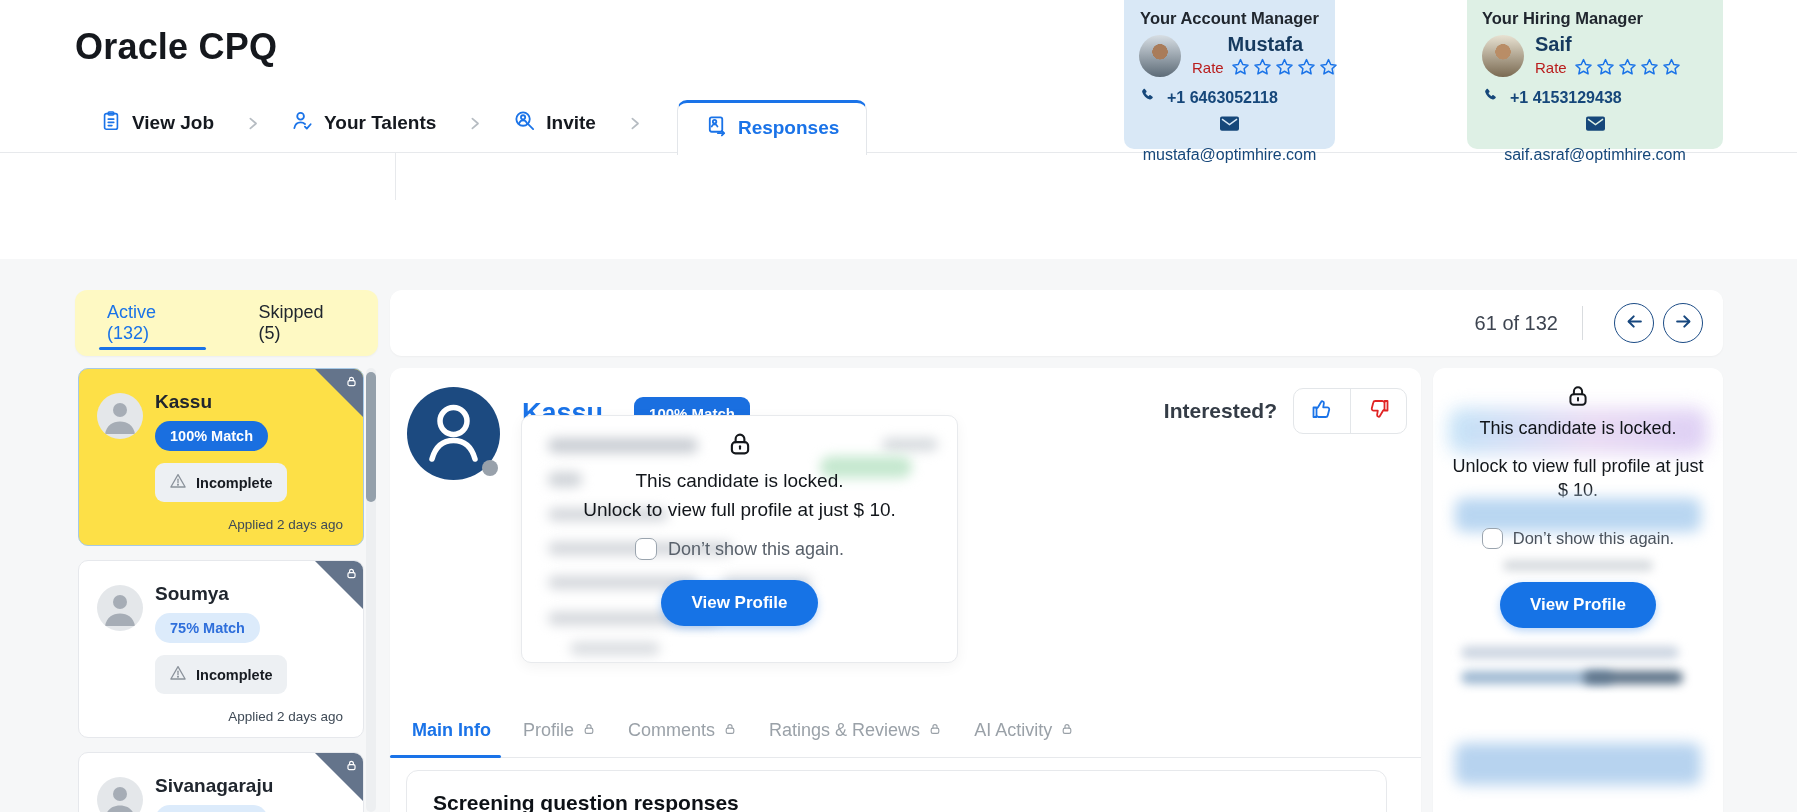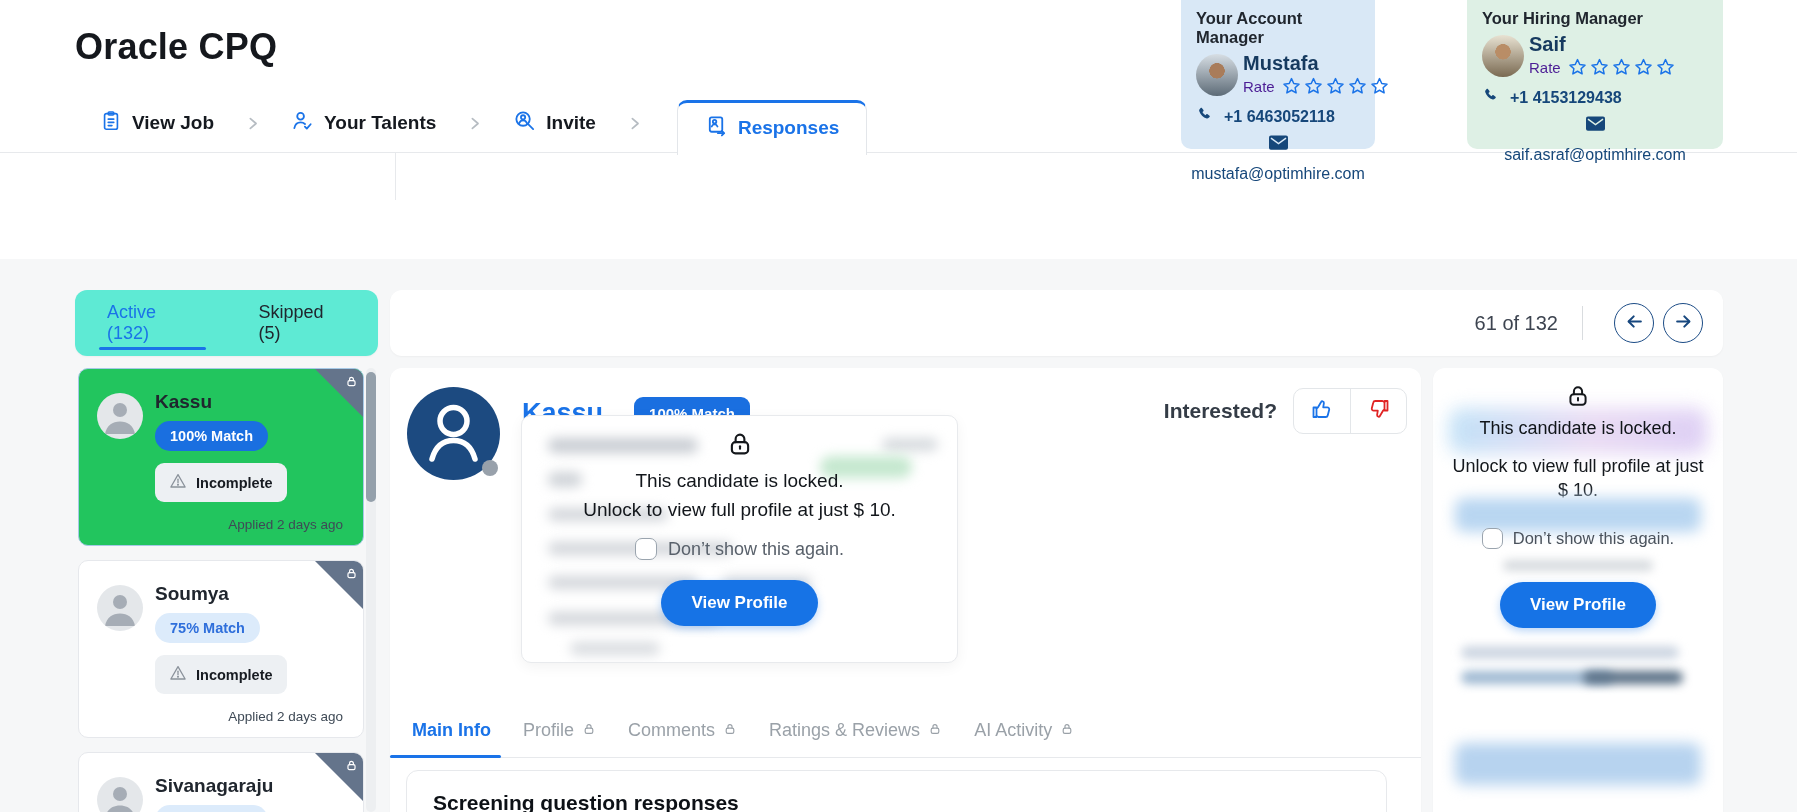--- a/index.html
+++ b/index.html
@@ -15,59 +15,59 @@
   .wstep { display:flex; align-items:center; gap:10px; font-size:19px; font-weight:bold; color:#15191f; padding-bottom:8px; }
   .wsep { display:flex; align-items:center; padding-bottom:8px; }
   .wstep.responses {
     color:#1a73e8; background:#fff; border:1px solid #e3e6ea; border-bottom:none;
     border-top:3px solid #1a73e8; border-radius:10px 10px 0 0; padding:11px 27px 13px; margin-left:4px;
   }
   .vline { position:absolute; left:395px; top:153px; width:1px; height:47px; background:#e7e9ec; }
 
   
   .mgr { position:absolute; top:0; height:149px; border-radius:0 0 10px 10px; padding:9px 15px 0; }
-  .mgr.am { left:1181px; width:194px; background:#d9e8f6; }
+  .mgr.am { left:1124px; width:211px; background:#d9e8f6;text-align:center; }
   .mgr.hm { left:1467px; width:256px; background:#def0e5; }
   .mgr-title { font-size:16.5px; font-weight:bold; color:#20262e; }
-  .mgr-row { display:flex; align-items:center; gap:5px; margin-top:5px; }
+  .mgr-row { display:flex; align-items:center; gap:11px; margin-top:5px; }
   .mgr-ava { width:42px; height:42px; border-radius:50%; flex:0 0 auto; }
   .mgr.am .mgr-ava { background:radial-gradient(circle at 50% 40%, #a97c5a 0 23%, transparent 24%), linear-gradient(180deg,#d7dee4 0%,#5d6b77 100%); }
   .mgr.hm .mgr-ava { background:radial-gradient(circle at 50% 40%, #b98d66 0 23%, transparent 24%), linear-gradient(180deg,#e8e2d2 0%,#7a6a52 100%); }
   .mgr-name { font-size:20px; font-weight:bold; color:#163a5f; line-height:1.1; }
   .rate-row { display:flex; align-items:center; gap:6px; margin-top:2px; }
-  .rate-label { font-size:15px; color:#4c1d95; }
+  .rate-label { font-size:15px; color:#b91c1c; }
   .stars { display:flex; gap:1px; }
   .contact { display:flex; align-items:center; gap:11px; margin-top:9px; font-size:16px; color:#16477a; font-weight:600; }
   .contact.email { font-size:16px; margin-top:8px; font-weight:500;flex-direction:column; }
 
   
   .stage { position:absolute; left:0; top:153px; width:1797px; height:105px; background:#fff; border-bottom:1px solid #e4e6e9; }
   .stage-inner { position:absolute; left:75px; bottom:0; display:flex; gap:46px; align-items:flex-end; }
   .stab { font-size:20px; color:#5c6670; padding-bottom:20px; position:relative; }
   .stab.active { color:#1a73e8; }
   .stab.active::after { content:""; position:absolute; left:-2px; right:-2px; bottom:0; height:3px; background:#1a73e8; border-radius:3px 3px 0 0; }
 
   
   .content-bg { position:absolute; left:0; top:259px; width:1797px; height:553px; background:#f6f7f8; }
 
   
-  .side-tabs { position:absolute; left:75px; top:290px; width:303px; height:66px; background:#5eead4; border-radius:12px; box-shadow:0 1px 2px rgba(0,0,0,.04); display:flex; align-items:center; padding:0 32px; gap:60px; }
+  .side-tabs { position:absolute; left:75px; top:290px; width:303px; height:66px; background:#fef9c3; border-radius:12px; box-shadow:0 1px 2px rgba(0,0,0,.04); display:flex; align-items:center; padding:0 32px; gap:60px; }
   .sidetab { font-size:18px; color:#20262e; position:relative; height:100%; display:flex; align-items:center; }
   .sidetab.active { color:#1a73e8; }
   .sidetab.active::after { content:""; position:absolute; left:-8px; right:-8px; bottom:6px; height:3px; background:#1a73e8; border-radius:2px; }
 
   
   .toolbar { position:absolute; left:390px; top:290px; width:1333px; height:66px; background:#fff; border-radius:12px; display:flex; align-items:center; justify-content:flex-end; padding:0 20px; box-shadow:0 1px 2px rgba(0,0,0,.04); }
   .pg-count { font-size:20px; color:#3d4450; }
   .pg-div { width:1px; height:34px; background:#d9dcdf; margin:0 22px 0 24px; }
   .pg-btn { width:40px; height:40px; border-radius:50%; border:1.6px solid #1c4c86; background:#fff; display:flex; align-items:center; justify-content:center; margin-left:9px; cursor:pointer; }
 
   
   .cand { position:absolute; left:78px; width:286px; height:178px; background:#fff; border:1px solid #e6e8ec; border-radius:10px; overflow:hidden; }
-  .cand.selected { background:#22c55e; border-color:#a6c9e6; }
+  .cand.selected { background:#fde047; border-color:#a6c9e6; }
   .corner { position:absolute; top:0; right:0; width:0; height:0; border-top:48px solid #64748b; border-left:48px solid transparent; }
   .corner-lock { position:absolute; top:5px; right:5px; }
   .cav { position:absolute; left:18px; top:24px; width:46px; height:46px; border-radius:50%; background:#e4e7ea; overflow:hidden; }
   .cname { position:absolute; left:76px; top:22px; font-size:19px; font-weight:600; color:#20262e; }
   .match { position:absolute; left:76px; top:52px; border-radius:15px; padding:7px 15px; font-size:14.5px; font-weight:bold; }
   .match.solid { background:#1a6fe0; color:#fff; }
   .match.light { background:#dcebfb; color:#2f6fdb; }
   .inc { position:absolute; left:76px; top:94px; display:flex; align-items:center; gap:9px; background:#edf0f3; padding:9px 14px; border-radius:9px; font-size:14.5px; font-weight:bold; color:#171b21; }
   .applied { position:absolute; right:20px; bottom:13px; font-size:13.5px; color:#3f4a56; }
   .sb-track { position:absolute; left:366px; top:368px; width:10px; height:444px; background:#edeff1; border-radius:5px; }

